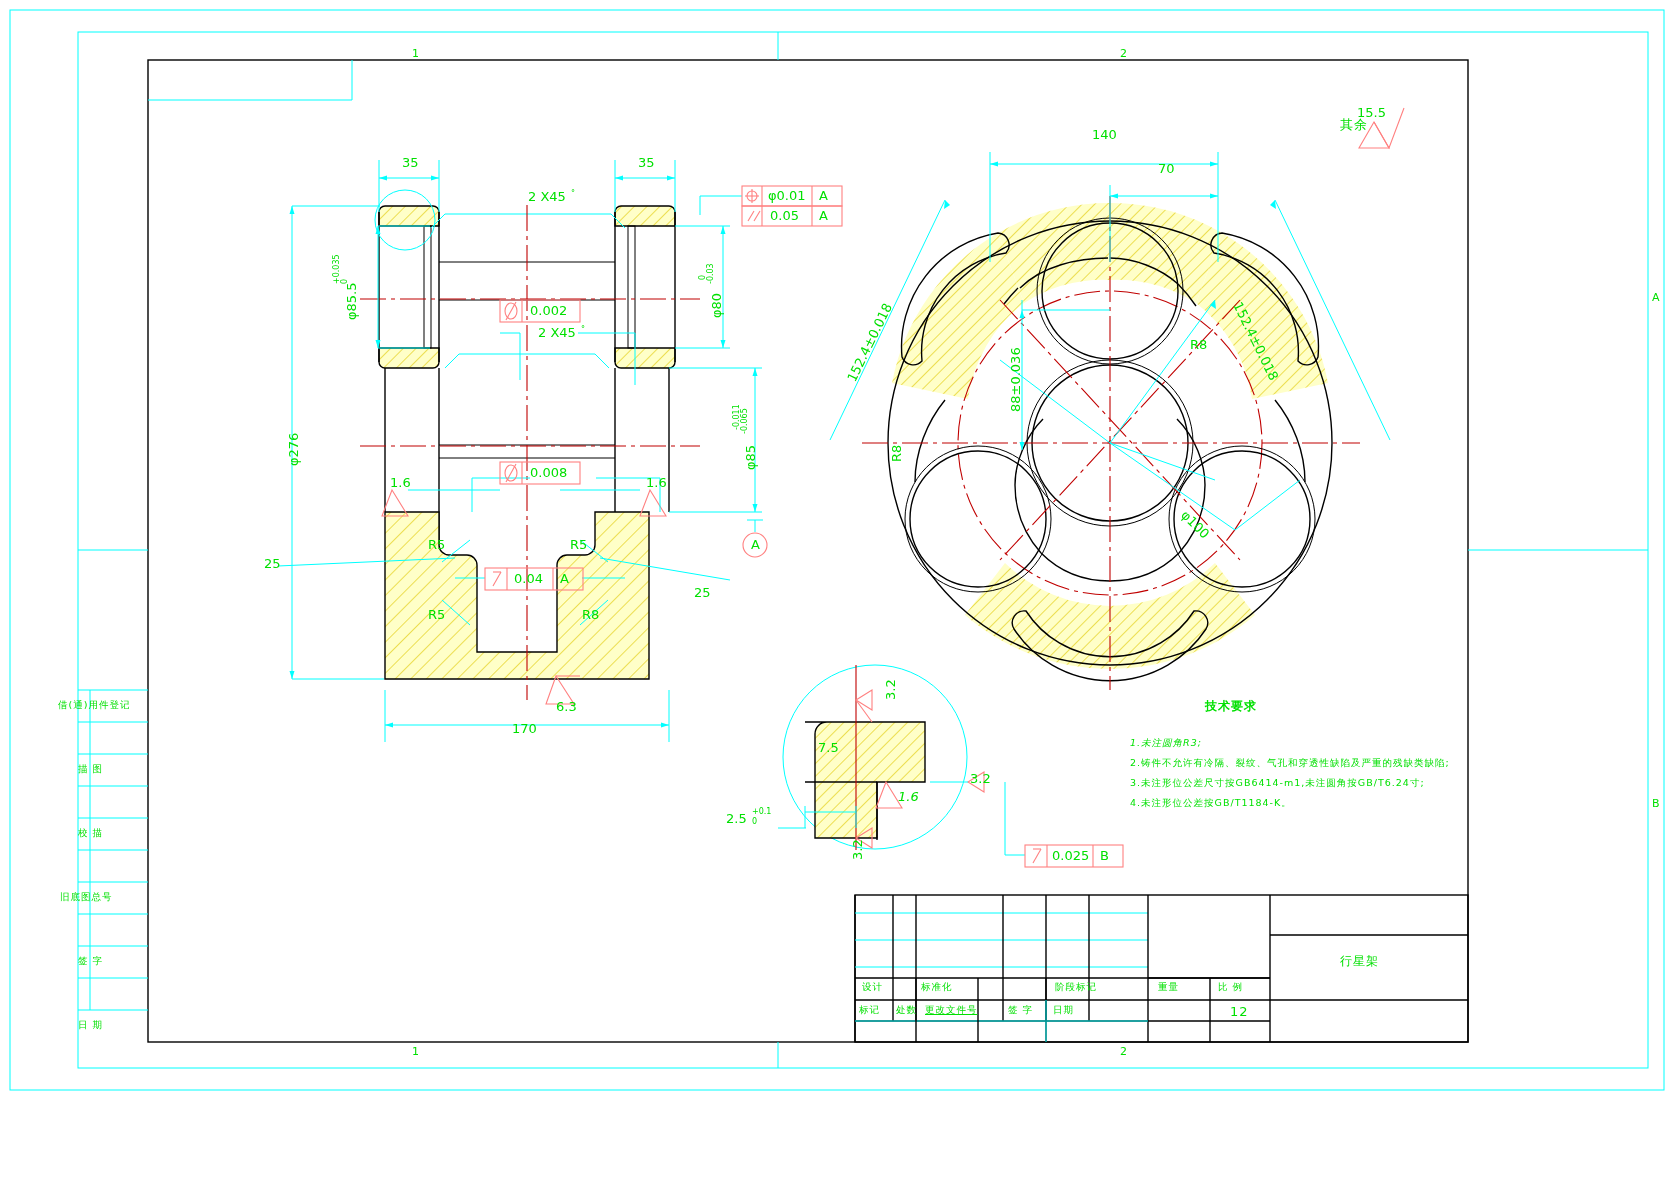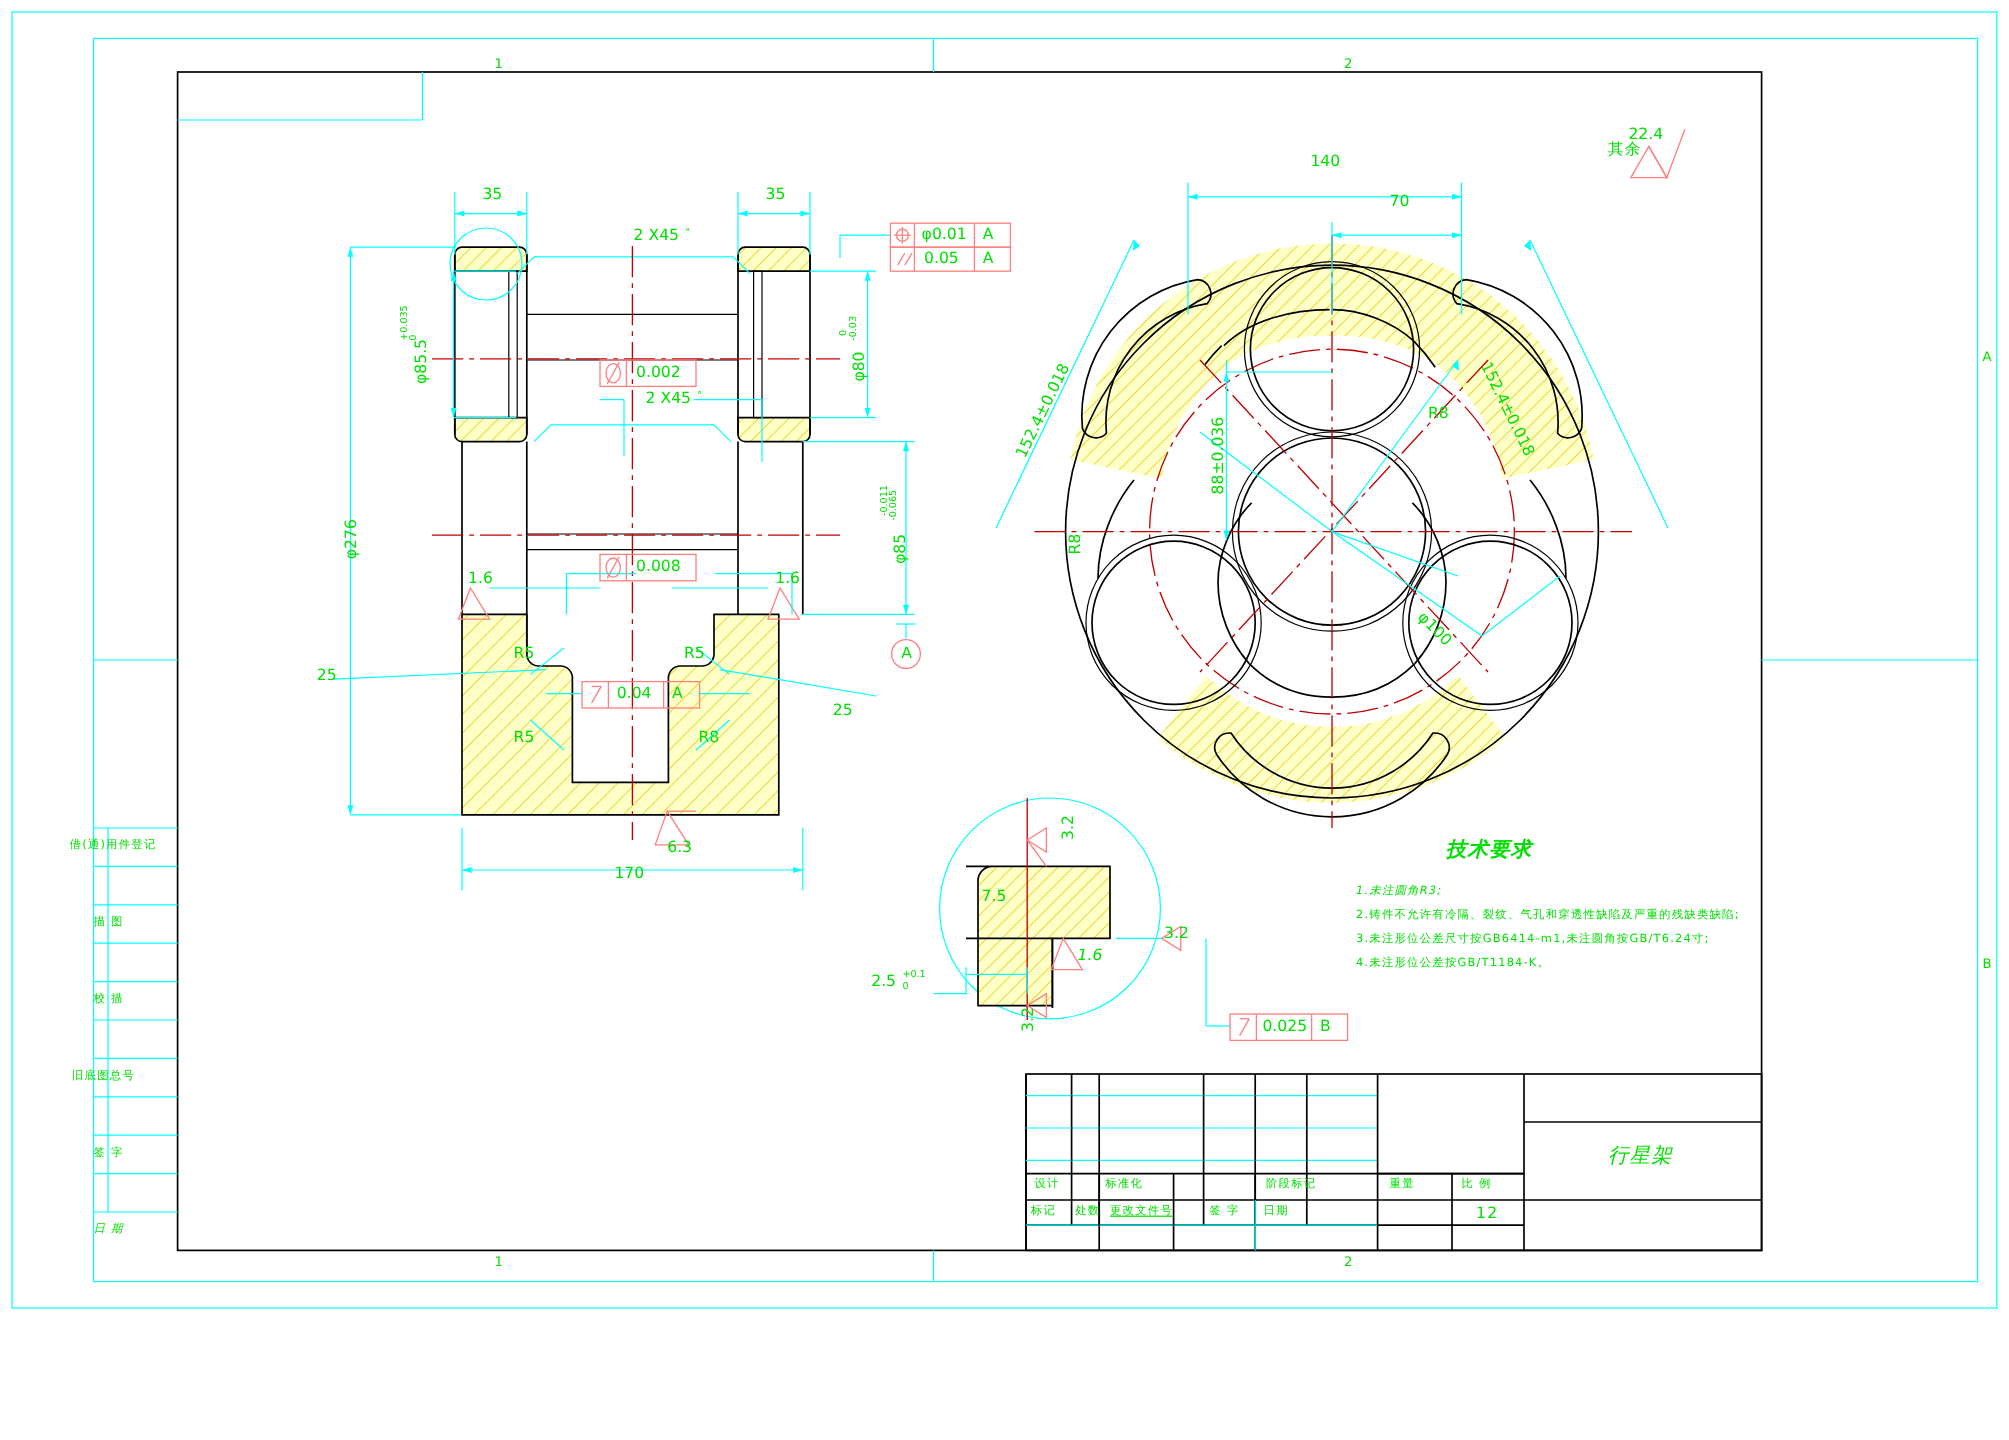--- a/index.html
+++ b/index.html
@@ -12,21 +12,21 @@
   .bk{stroke:#000000;fill:none;stroke-width:1.4;}
   .bkt{stroke:#000000;fill:none;stroke-width:1;}
   .rd{stroke:#c00000;fill:none;stroke-width:1.1;}
   .rdash{stroke:#c00000;fill:none;stroke-width:1.1;stroke-dasharray:26 5 4 5;}
   .pk{stroke:#ff8080;fill:none;stroke-width:1.1;}
   .lbl{position:absolute;color:#00e000;font-size:11px;white-space:nowrap;
        font-family:"DejaVu Sans","Liberation Sans",sans-serif;line-height:1;}
   .lbl.s9{font-size:9.5px;}
   .lbl.s8{font-size:8px;}
   .lbl.s13{font-size:13px;}
-  .lbl.s15{font-size:17px;font-style:italic;}
+  .lbl.s15{font-size:12px;}
   .lbl.cn{font-family:"DejaVu Sans",sans-serif;letter-spacing:1px;}
   .rot90{transform:rotate(-90deg);transform-origin:0 0;}
 </style>
 </head>
 <body>
 
 <div id="sheet">
 
 <svg width="1674" height="1200">
 
@@ -414,21 +414,21 @@
 </svg>
 
 <div class="lbl" style="left:412px;top:48px;color:#00e000;">1</div>
 <div class="lbl" style="left:1120px;top:48px;">2</div>
 <div class="lbl" style="left:412px;top:1046px;">1</div>
 <div class="lbl" style="left:1120px;top:1046px;">2</div>
 <div class="lbl" style="left:1652px;top:292px;">A</div>
 <div class="lbl" style="left:1652px;top:798px;">B</div>
 
 <div class="lbl cn s13" style="left:1340px;top:118px;">其余</div>
-<div class="lbl s13" style="left:1357px;top:106px;">22.4</div>
+<div class="lbl s13" style="left:1357px;top:106px;">15.5</div>
 
 <div class="lbl s13" style="left:402px;top:156px;">35</div>
 <div class="lbl s13" style="left:638px;top:156px;">35</div>
 <div class="lbl s13" style="left:528px;top:190px;">2 X45</div>
 <div class="lbl s8" style="left:571px;top:190px;">°</div>
 <div class="lbl s13" style="left:538px;top:326px;">2 X45</div>
 <div class="lbl s8" style="left:581px;top:326px;">°</div>
 
 <div class="lbl s13 rot90" style="left:345px;top:320px;">φ85.5</div>
 <div class="lbl s8 rot90" style="left:333px;top:284px;">+0.035</div>
@@ -492,21 +492,21 @@
 <div class="lbl cn s9" style="left:1130px;top:738px;font-style:italic;">1.未注圆角R3;</div>
 <div class="lbl cn s9" style="left:1130px;top:758px;">2.铸件不允许有冷隔、裂纹、气孔和穿透性缺陷及严重的残缺类缺陷;</div>
 <div class="lbl cn s9" style="left:1130px;top:778px;">3.未注形位公差尺寸按GB6414-m1,未注圆角按GB/T6.24寸;</div>
 <div class="lbl cn s9" style="left:1130px;top:798px;">4.未注形位公差按GB/T1184-K。</div>
 
 <div class="lbl cn s9" style="left:58px;top:700px;">借(通)用件登记</div>
 <div class="lbl cn s9" style="left:78px;top:764px;">描    图</div>
 <div class="lbl cn s9" style="left:78px;top:828px;">校    描</div>
 <div class="lbl cn s9" style="left:60px;top:892px;">旧底图总号</div>
 <div class="lbl cn s9" style="left:78px;top:956px;">签    字</div>
-<div class="lbl cn s9" style="left:78px;top:1020px;font-style:italic;">日    期</div>
+<div class="lbl cn s9" style="left:78px;top:1020px;">日    期</div>
 
 <div class="lbl cn s9" style="left:859px;top:1005px;">标记</div>
 <div class="lbl cn s9" style="left:896px;top:1005px;">处数</div>
 <div class="lbl cn s9" style="left:925px;top:1005px;text-decoration:underline;">更改文件号</div>
 <div class="lbl cn s9" style="left:1008px;top:1005px;">签  字</div>
 <div class="lbl cn s9" style="left:1053px;top:1005px;">日期</div>
 
 <div class="lbl cn s9" style="left:862px;top:982px;">设计</div>
 <div class="lbl cn s9" style="left:862px;top:1005px;opacity:0;"></div>
 <div class="lbl cn s9" style="left:921px;top:982px;">标准化</div>

